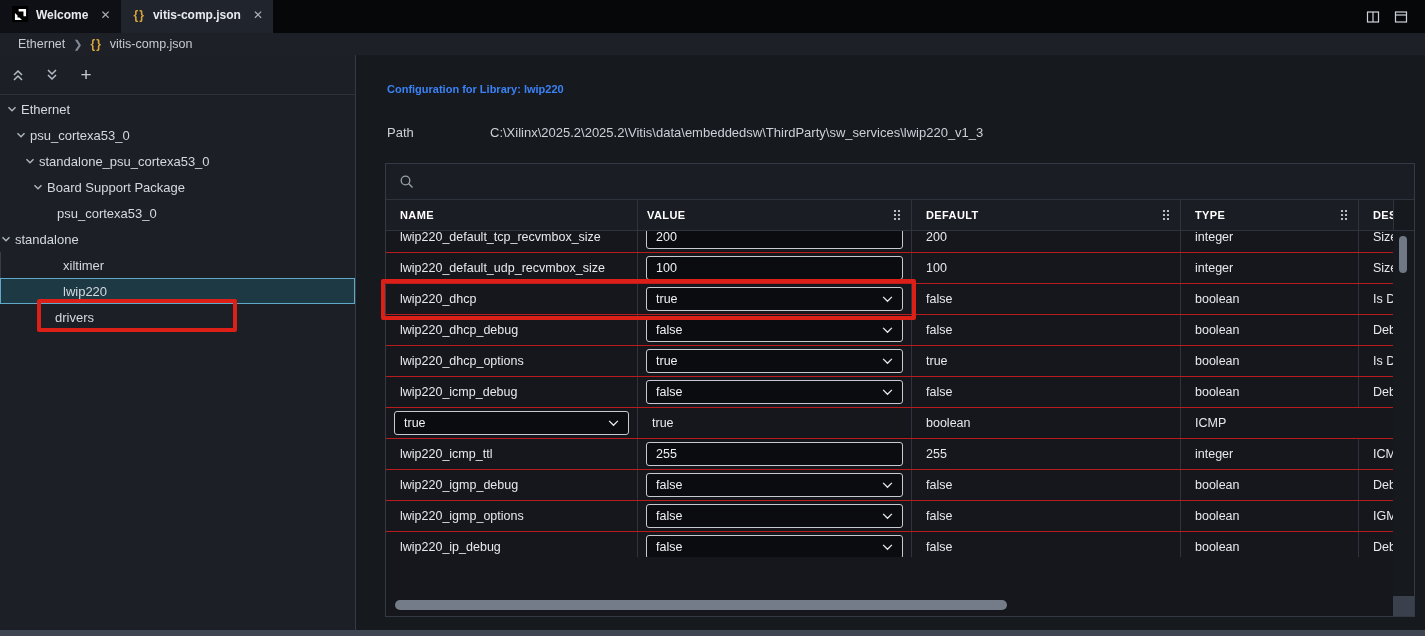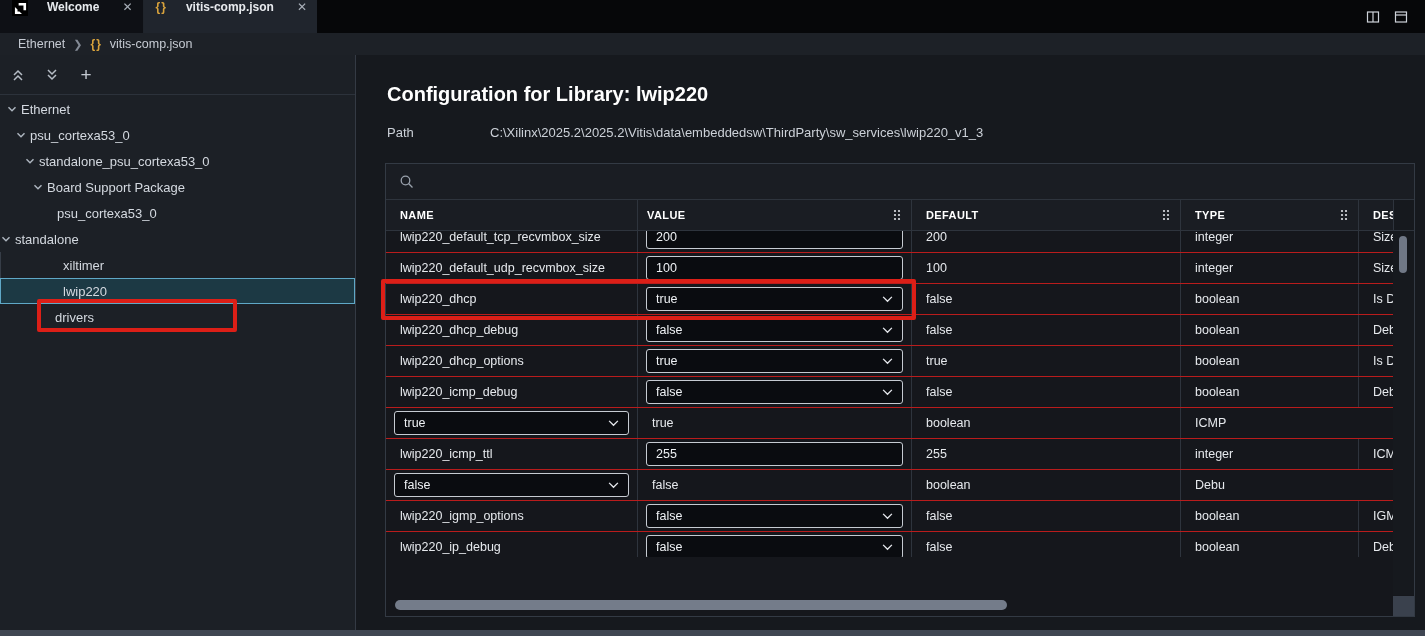--- a/index.html
+++ b/index.html
@@ -4,21 +4,21 @@
 <style>
   * { margin:0; padding:0; box-sizing:border-box; }
   html,body { background:#000; }
   .window {
     position:relative; width:1425px; height:636px; overflow:hidden;
     background:#16191e; font-family:"Liberation Sans", sans-serif; color:#d8dce2;
   }
   
   .tabbar { position:absolute; left:0; top:0; width:100%; height:33px;
     background:#060709; display:flex; align-items:stretch; }
-  .tab { display:flex; align-items:flex-start; gap:19px; padding:0 10px 11px 12px;
+  .tab { display:flex; align-items:flex-end; gap:8px; padding:0 10px 11px 12px;
     font-size:12px; font-weight:bold; color:#e7eaee; cursor:pointer; }
   .tab.inactive { background:#0e1015; border-right:1px solid #1f242b; }
   .tab.active { background:#20252d; }
   .tab .close { font-size:12px; color:#aab1ba; margin-left:4px; font-weight:normal; }
   .amd-logo { width:16px; height:16px; background:#000; display:flex; align-items:center; justify-content:center; }
   .braces { color:#d9a33c; font-weight:bold; font-size:12px; letter-spacing:1px; }
   .tab-spacer { flex:1; }
   .editor-actions { display:flex; align-items:center; gap:12px; padding-right:16px; }
   .editor-actions svg { display:block; }
   
@@ -35,21 +35,21 @@
   .plus { font-size:19px; font-weight:300; color:#c3c9d1; line-height:1; }
   .tree { padding-top:1px; position:relative; }
   .titem { height:26px; display:flex; align-items:center; gap:3px;
     font-size:13px; color:#d4d9e0; cursor:pointer; white-space:nowrap; }
   .titem svg { flex:0 0 auto; }
   .titem.selected { background:#1c3944; box-shadow:inset 0 0 0 1px #5fa8c7; }
   .guide { box-shadow:inset 2px 0 0 -1px #363d47; }
   .main { position:absolute; left:356px; top:55px; right:0; bottom:6px; background:#16191e; }
   .bottom-strip { position:absolute; left:0; bottom:0; width:100%; height:6px; background:#3f4652; }
   
-  .page-title { position:absolute; left:31px; top:28px; font-size:20px; font-weight:bold; color:#ffffff; }
+  .page-title { position:absolute; left:31px; top:28px; font-size:11px; font-weight:bold; color:#3b82f6; }
   .path-row { position:absolute; left:31px; top:70px; font-size:13px; color:#ccd1d8; }
   .path-label { position:absolute; left:0; top:0; }
   .path-value { position:absolute; left:103px; top:0; white-space:nowrap; }
   
   .card { position:absolute; left:29px; top:108px; width:1030px; height:454px;
     border:1px solid #333a44; background:#15171c; overflow:hidden; }
   .search-row { height:36px; background:#1a1d23; border-bottom:1px solid #2e343d;
     display:flex; align-items:center; padding-left:13px; }
   .thead { height:31px; background:#1a1d23; border-bottom:1px solid #2e343d;
     display:grid; grid-template-columns:252px 274px 269px 178px 35px 21px; }
@@ -348,20 +348,21 @@
         <div class="row">
           <div class="cell">lwip220_icmp_ttl</div>
           <div class="cell vcell">
               <input class="ctrl" value="255" style="">
             </div>
           <div class="cell">255</div>
           <div class="cell">integer</div>
           <div class="cell desc">ICMP</div>
         </div>
         <div class="row">
+          <div class="cell">lwip220_igmp_debug</div>
           <div class="cell vcell">
               <div class="ctrl">
                 <span>false</span>
                 <svg width="11" height="7" viewBox="0 0 12 8" fill="none" stroke="#e6e9ed" stroke-width="1.5">
                   <path d="M1 1l5 5 5-5"></path>
                 </svg>
               </div>
             </div>
           <div class="cell">false</div>
           <div class="cell">boolean</div>

